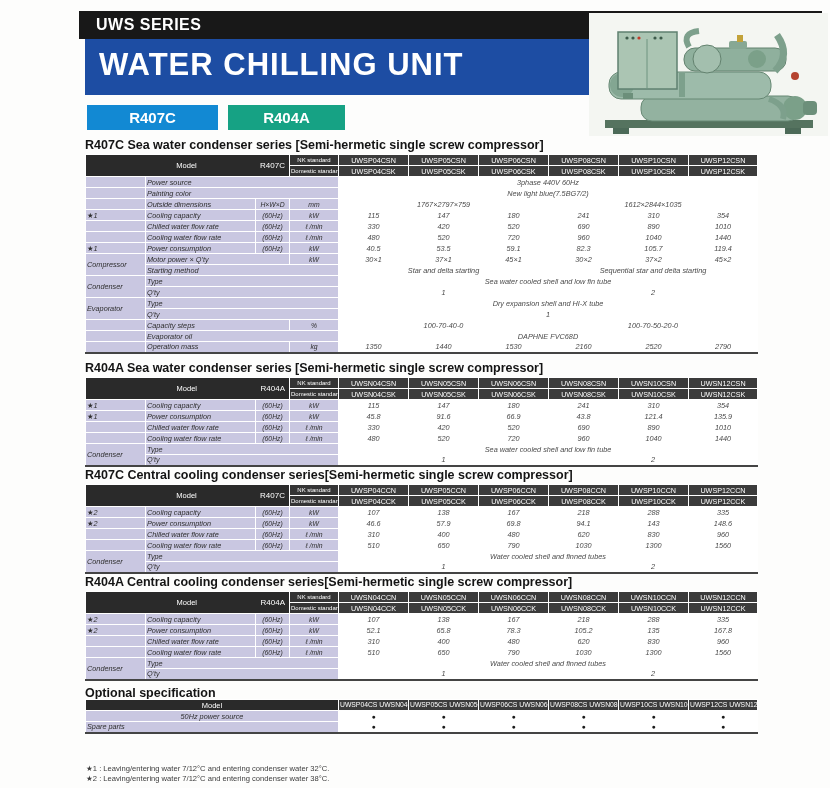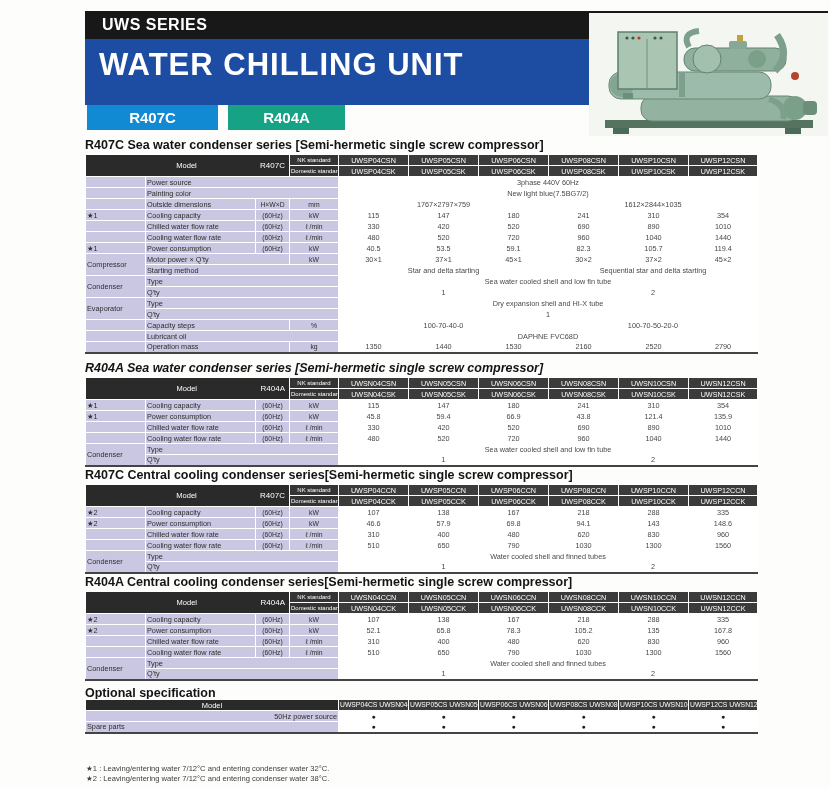--- a/index.html
+++ b/index.html
@@ -2,37 +2,37 @@
 <html><head>
 <meta charset="utf-8">
 <style>
   html,body{margin:0;padding:0;}
   body{
     width:830px;height:788px;position:relative;overflow:hidden;
     background:#fdfdfc;color:#3f3f3f;
     font-family:"Liberation Sans","DejaVu Sans",sans-serif;
   }
   
-  .bar-black{position:absolute;left:85px;top:11px;width:743px;height:28px;background:#181818;}
+  .bar-black{position:absolute;left:79px;top:11px;width:743px;height:28px;background:#181818;}
   .series-text{color:#fff;font-size:16px;font-weight:bold;letter-spacing:.5px;line-height:28px;padding-left:17px;}
-  .bar-blue{position:absolute;left:85px;top:39px;width:743px;height:66px;background:#1d4da3;}
+  .bar-blue{position:absolute;left:85px;top:39px;width:743px;height:56px;background:#1d4da3;}
   .main-title{color:#fff;font-size:31px;font-weight:bold;letter-spacing:1px;line-height:52px;padding-left:14px;white-space:nowrap;}
   .photo{position:absolute;left:589px;top:13px;width:239px;height:123px;background:#f4f6f2;z-index:5;}
   .badge{position:absolute;top:105px;height:25px;color:#fff;font-weight:bold;font-size:15px;text-align:center;line-height:25px;}
   #badge-r407c{left:87px;width:131px;}
   #badge-r404a{left:228px;width:117px;}
   
   .section-title{position:absolute;left:85px;font-size:12.5px;font-weight:bold;color:#141414;white-space:nowrap;}
-  #title-1{top:138px;} #title-2{top:361px;font-style:italic;} #title-3{top:468px;text-align:right;} #title-4{top:575px;} #title-opt{top:686px;}
+  #title-1{top:138px;} #title-2{top:361px;} #title-3{top:468px;text-align:right;} #title-4{top:575px;} #title-opt{top:686px;}
   
   .mount{position:absolute;left:85px;}
   #table1{top:154px;} #table2{top:377px;} #table3{top:484px;} #table4{top:591px;} #tableOpt{top:699px;}
   table.spec{border-collapse:collapse;table-layout:fixed;width:672px;border-bottom:2px solid #444;}
   table.spec th,table.spec td{padding:0 1px;overflow:hidden;white-space:nowrap;border:1px solid #fff;font-weight:normal;}
-  table.spec thead tr{height:11px;} table.spec tbody tr{height:11px;}
+  table.spec thead tr{height:11px;} table.spec tbody tr{height:11px;font-style:italic;}
   .model-block{background:#2a2a2a;color:#fff;font-size:7.5px;}
   .mb-inner{display:flex;align-items:center;width:100%;}
   .mlabel{flex:1;text-align:center;padding-left:26px;font-size:7.5px;}
   .mcode{padding-right:3px;font-size:8px;}
   th.hdr{background:#3b3b3b;color:#fff;font-size:7.2px;text-align:center;}
   th.std{font-size:6px;background:#343434;}
   td.grp{background:#c9c7e1;font-size:7.3px;text-align:left;padding-left:4px;color:#2e2e2e;}
   td.lbl{background:#c9c7e1;font-size:7.3px;text-align:left;padding-left:6px;color:#2e2e2e;}
   td.sub{background:#c9c7e1;font-size:6.8px;text-align:center;color:#2e2e2e;}
   td.unit{background:#c9c7e1;font-size:6.8px;text-align:center;color:#2e2e2e;}
@@ -240,21 +240,21 @@
         </tr>
         <tr>
           <td class="grp"></td>
           <td class="lbl" colspan="2">Capacity steps</td>
           <td class="unit">%</td>
           <td class="val" colspan="3">100-70-40-0</td>
           <td class="val" colspan="3">100-70-50-20-0</td>
         </tr>
         <tr>
           <td class="grp"></td>
-          <td class="lbl" colspan="3">Lubricant oil</td>
+          <td class="lbl" colspan="3">Evaporator oil</td>
           <td class="val" colspan="6">DAPHNE FVC68D</td>
         </tr>
         <tr>
           <td class="grp"></td>
           <td class="lbl" colspan="2">Operation mass</td>
           <td class="unit">kg</td>
           <td class="val">1350</td>
           <td class="val">1440</td>
           <td class="val">1530</td>
           <td class="val">2160</td>
@@ -318,21 +318,21 @@
           <td class="val">241</td>
           <td class="val">310</td>
           <td class="val">354</td>
         </tr>
         <tr>
           <td class="grp">★1</td>
           <td class="lbl" colspan="1">Power consumption</td>
           <td class="sub">(60Hz)</td>
           <td class="unit">kW</td>
           <td class="val">45.8</td>
-          <td class="val">59.4</td>
+          <td class="val">91.6</td>
           <td class="val">66.9</td>
           <td class="val">43.8</td>
           <td class="val">121.4</td>
           <td class="val">135.9</td>
         </tr>
         <tr>
           <td class="grp"></td>
           <td class="lbl" colspan="1">Chilled water flow rate</td>
           <td class="sub">(60Hz)</td>
           <td class="unit">ℓ /min</td>
@@ -613,21 +613,21 @@
 UWSP10CC
 UWSN10CC</th>
           <th class="opt-code">UWSP12CS
 UWSN12CS
 UWSP12CC
 UWSN12CC</th>
         </tr>
       </thead>
       <tbody>
         <tr>
-          <td class="lbl" style="text-align: right;">50Hz power source</td>
+          <td class="lbl" style="text-align: center;">50Hz power source</td>
           <td class="dot">●</td>
           <td class="dot">●</td>
           <td class="dot">●</td>
           <td class="dot">●</td>
           <td class="dot">●</td>
           <td class="dot">●</td>
         </tr>
         <tr>
           <td class="lbl" style="text-align: left;">Spare parts</td>
           <td class="dot">●</td>

